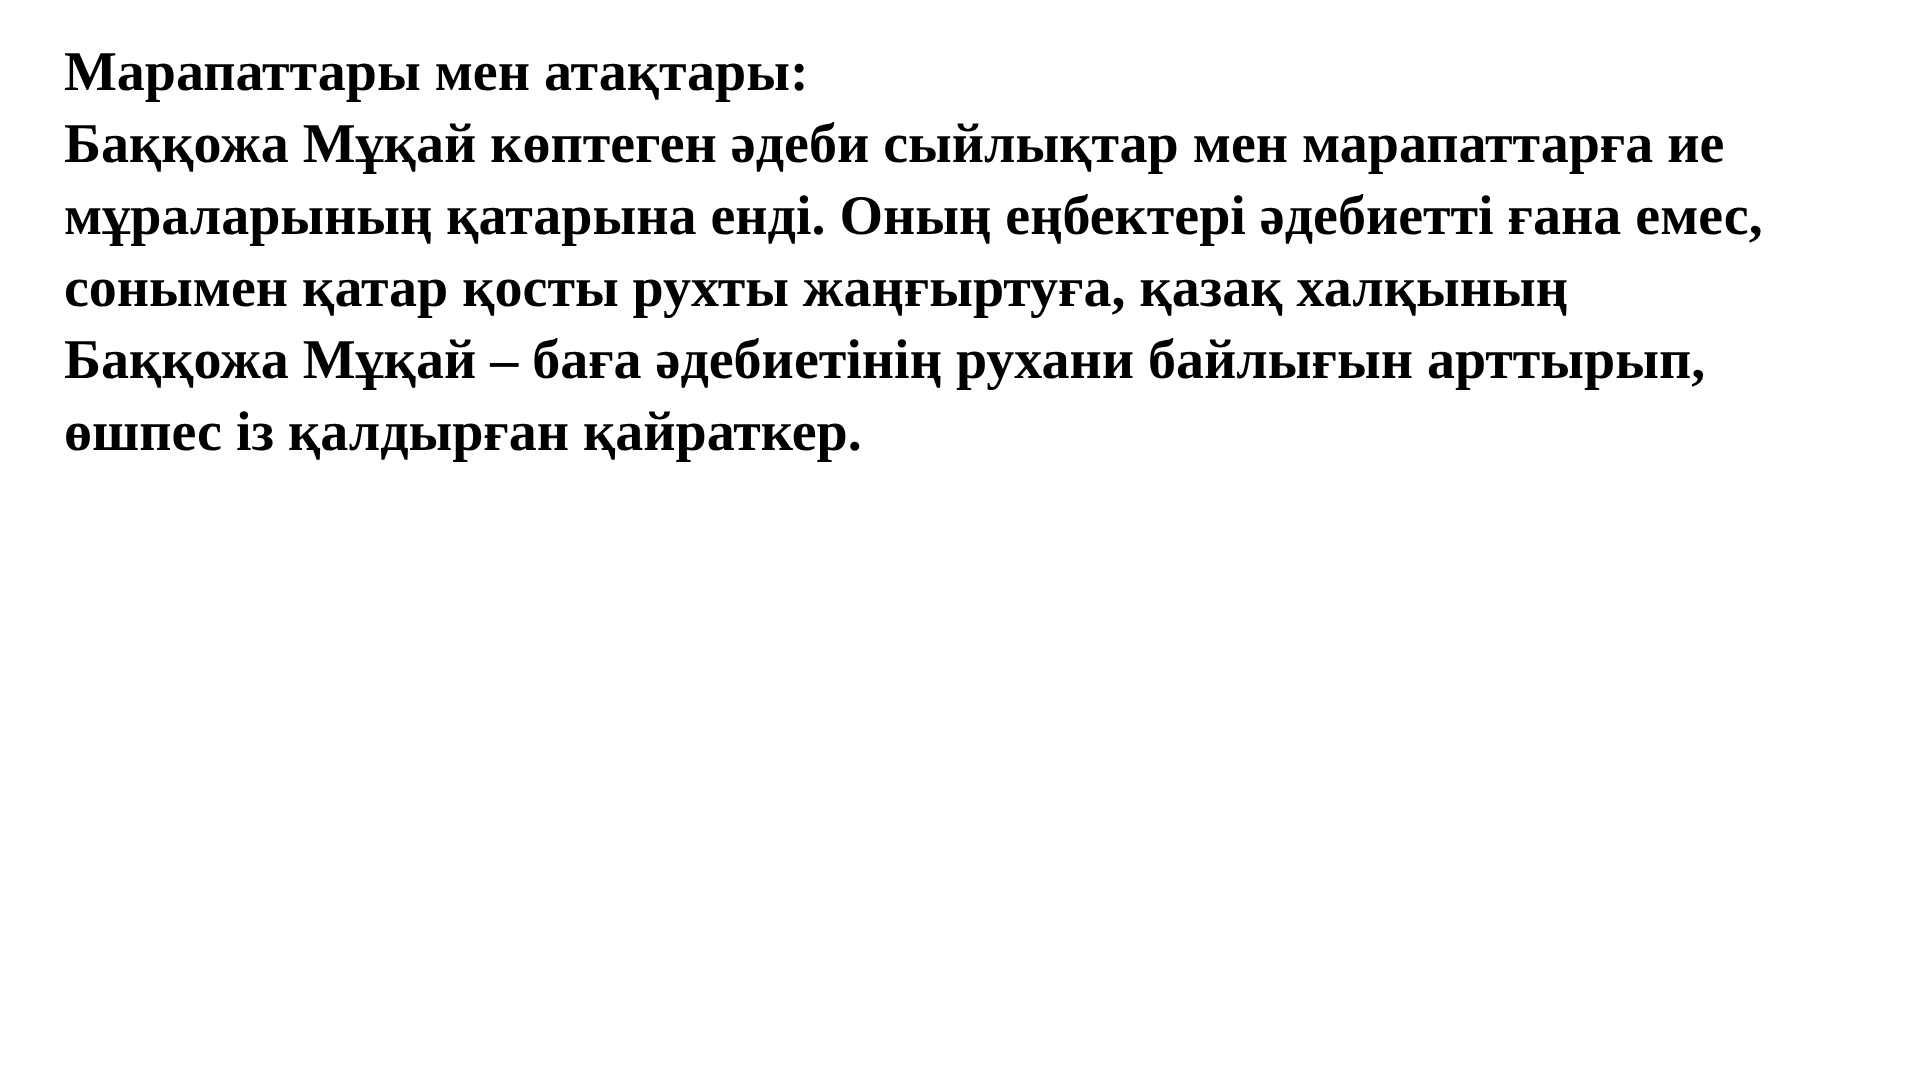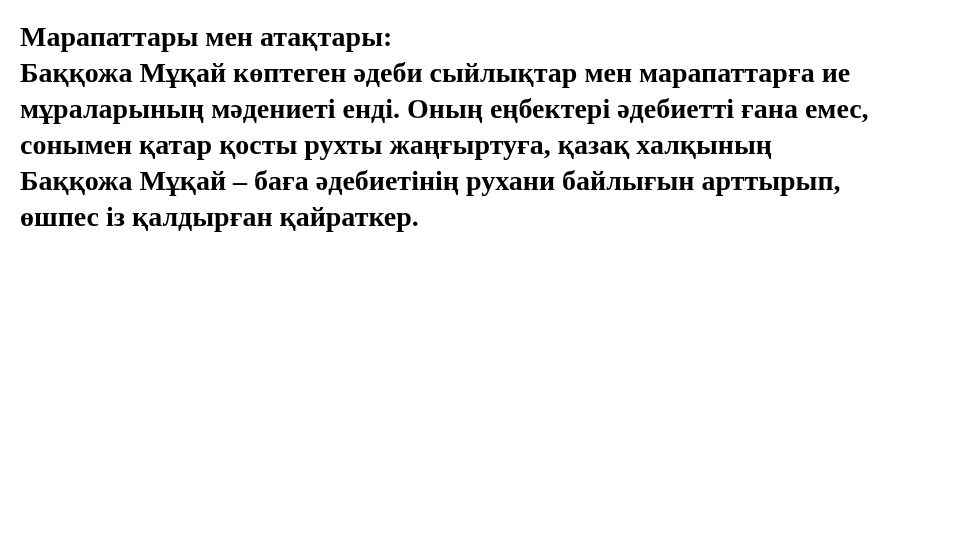--- a/index.html
+++ b/index.html
@@ -11,21 +11,21 @@
     height: 540px;
     background: #ffffff;
     overflow: hidden;
   }
   .slide {
     position: relative;
     width: 960px;
     height: 540px;
     background: #ffffff;
     box-sizing: border-box;
-    padding: 19px 22px 0 20px;
+    padding: 19px 22px 0 32px;
     font-family: "Liberation Serif", "DejaVu Serif", serif;
     color: #000000;
     font-size: 28px;
     line-height: 36px;
     -webkit-font-smoothing: antialiased;
   }
   .slide-heading {
     font-weight: bold;
     white-space: nowrap;
   }
@@ -33,17 +33,17 @@
     white-space: nowrap;
     font-weight: bold;
   }
 </style>
 </head>
 <body>
 
 <div class="slide">
   <div class="slide-heading">Марапаттары мен атақтары:</div>
   <div class="slide-line">Баққожа Мұқай көптеген әдеби сыйлықтар мен марапаттарға ие</div>
-  <div class="slide-line">мұраларының мәдениеті енді. Оның еңбектері әдебиетті ғана емес,</div>
+  <div class="slide-line">мұраларының қатарына енді. Оның еңбектері әдебиетті ғана емес,</div>
   <div class="slide-line">сонымен қатар қосты рухты жаңғыртуға, қазақ халқының</div>
   <div class="slide-line">Баққожа Мұқай – баға әдебиетінің рухани байлығын арттырып,</div>
   <div class="slide-line">өшпес із қалдырған қайраткер.</div>
 </div>
 
 </body></html>

